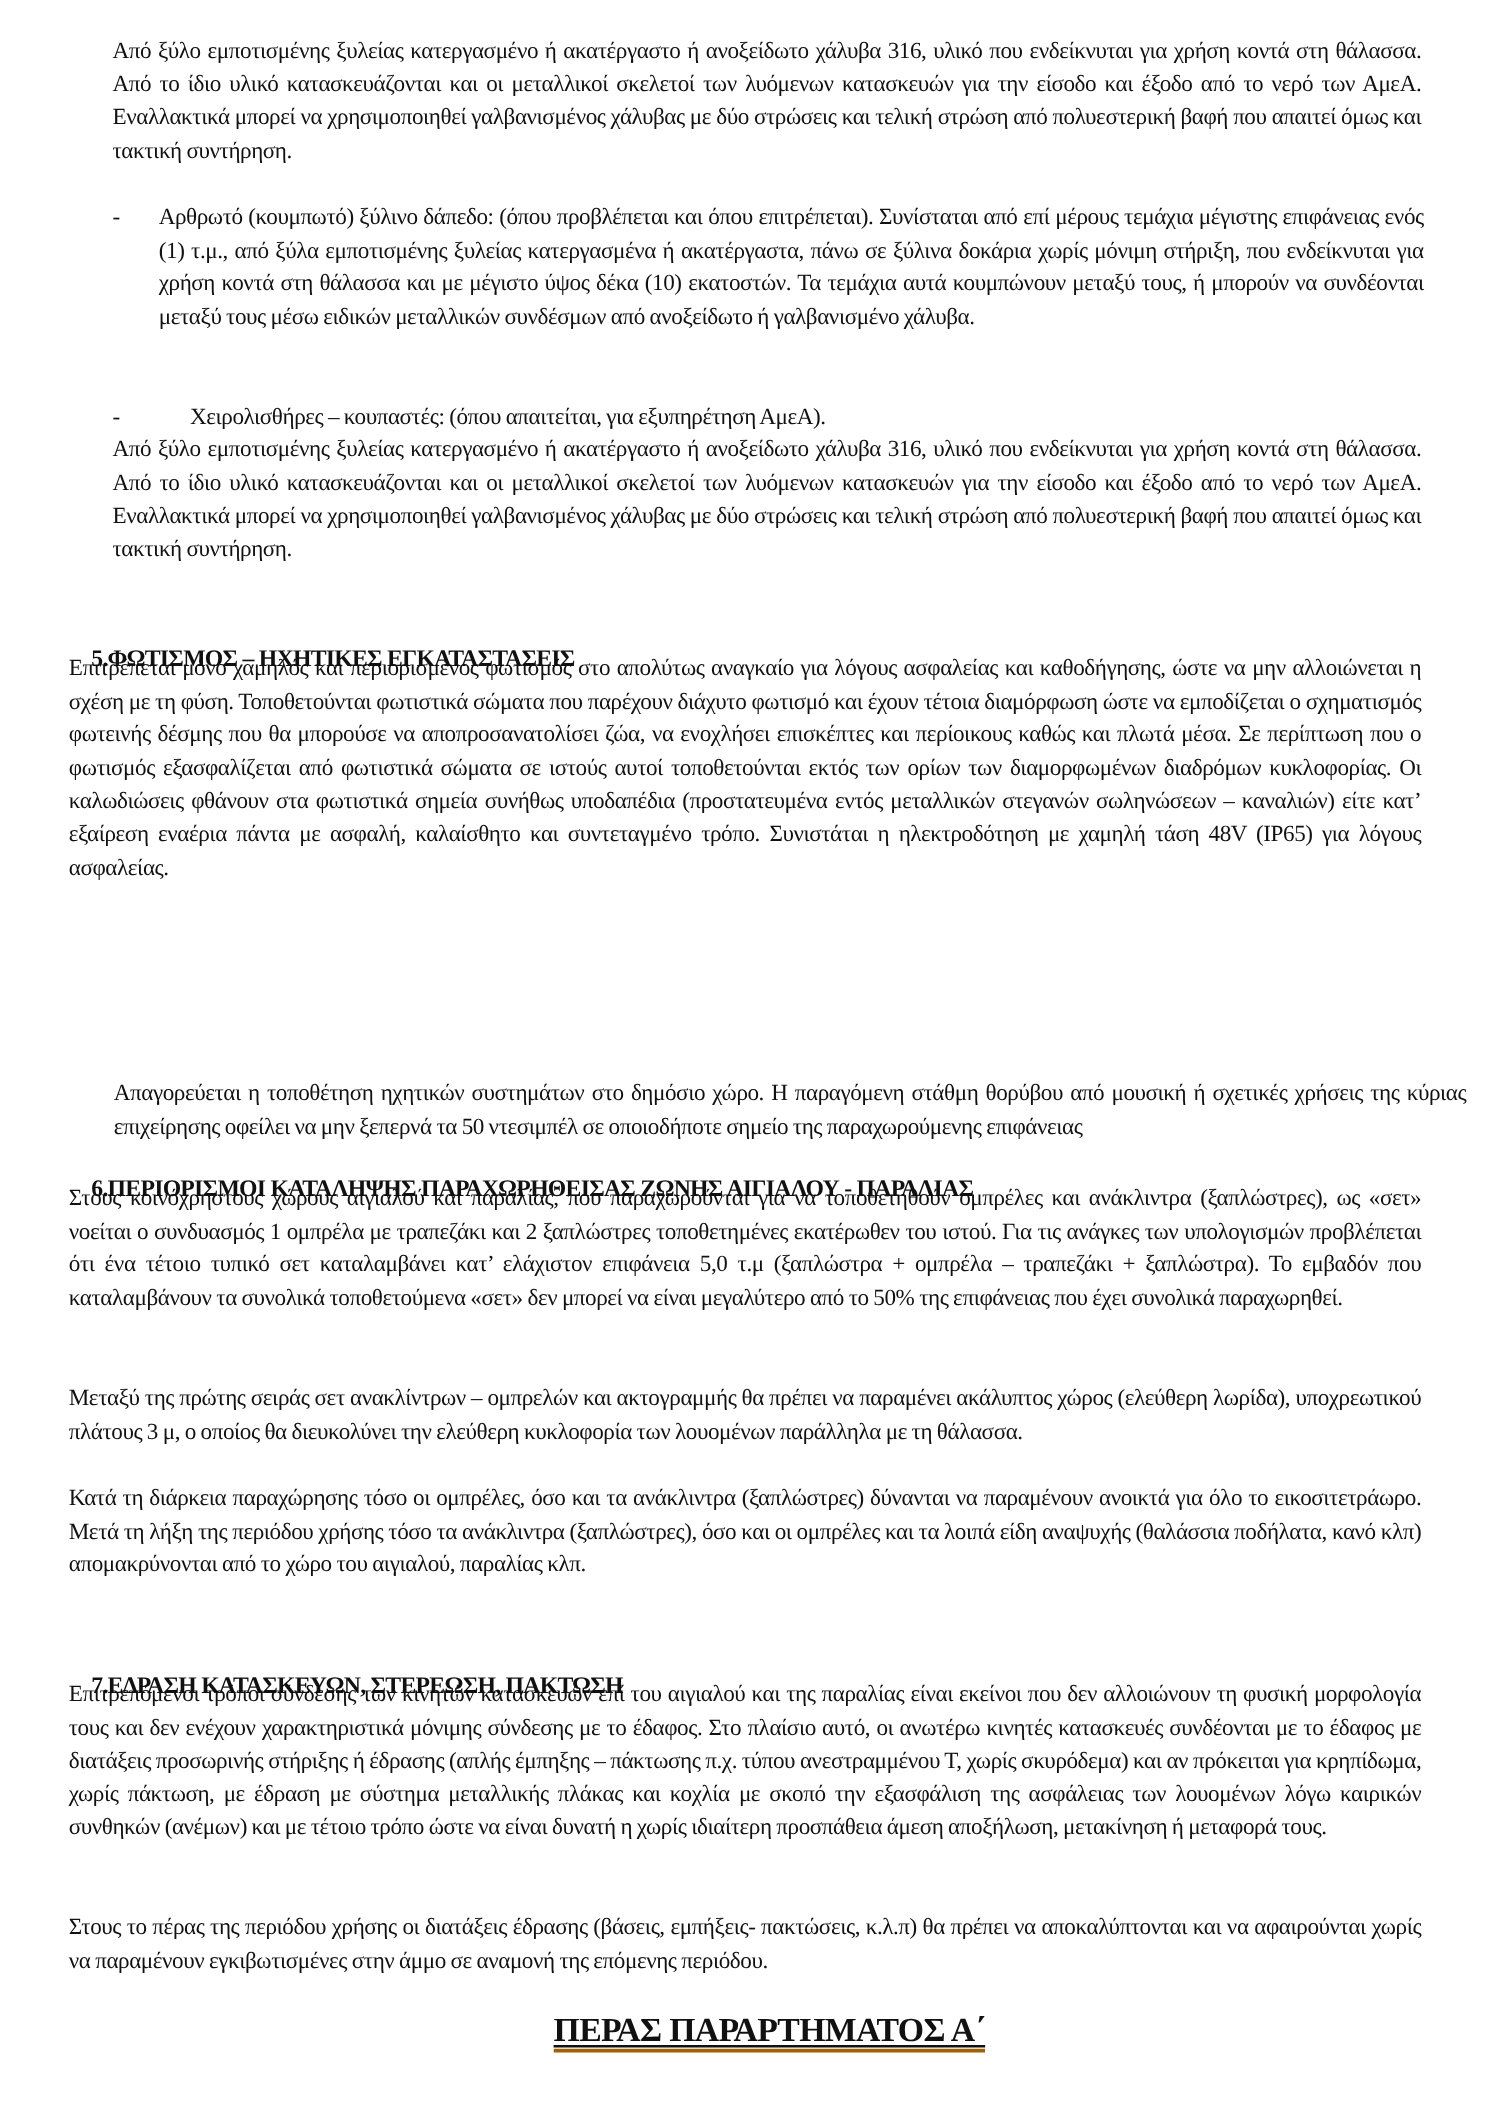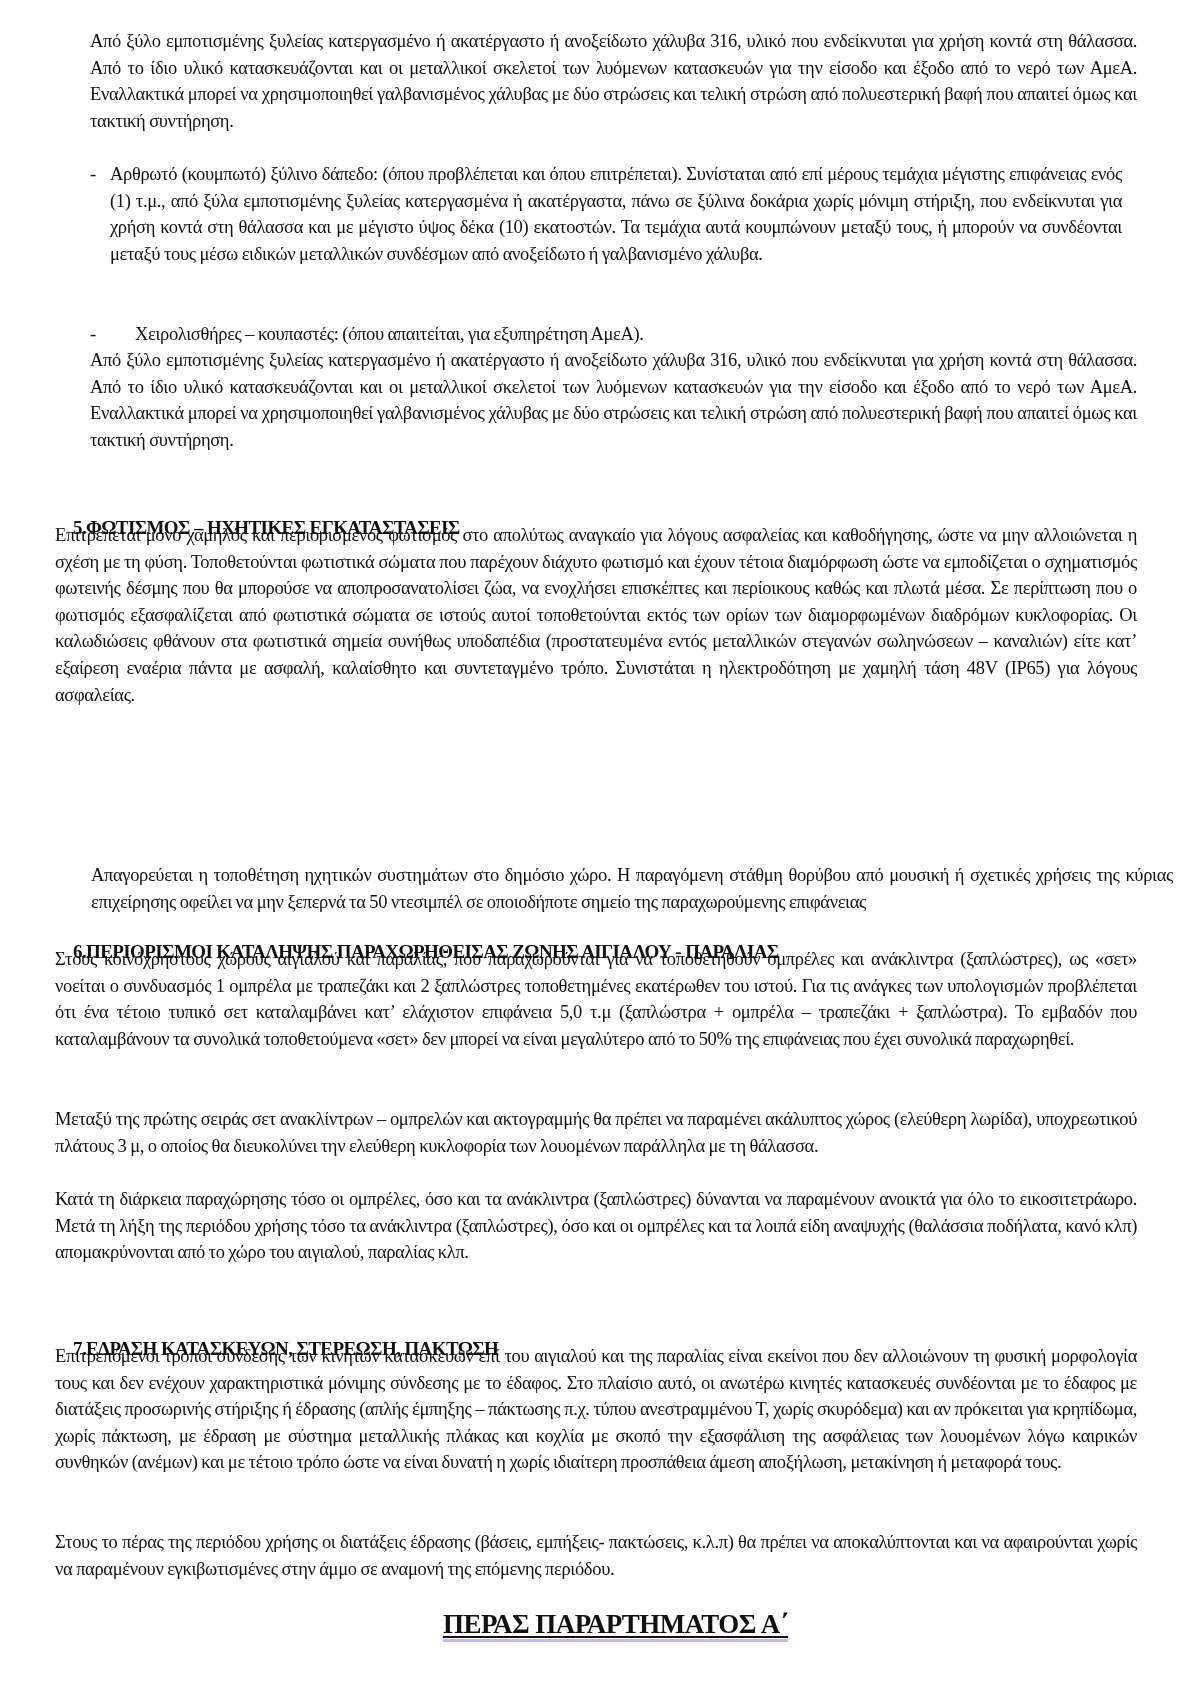--- a/index.html
+++ b/index.html
@@ -16,36 +16,36 @@
     text-align: justify;
     letter-spacing: -0.35px;
     word-spacing: -0.5px;
     margin: 0;
   }
   .indent { left: 90px; width: 1047px; }
   .full { left: 55px; width: 1082px; }
   .bullet-row { position: absolute; left: 90px; width: 1047px; }
   .bullet-dash { position: absolute; left: 0; top: 0; font-size: 18.5px; line-height: 26.6px; }
   .bullet-text {
-    position: absolute; left: 20px; width: 1012px;
+    position: absolute; left: 37px; width: 1012px;
     font-size: 18.5px; line-height: 26.6px; text-align: justify;
     letter-spacing: -0.35px; word-spacing: -0.5px; margin: 0;
   }
   .heading {
     position: absolute; left: 55px;
     font-weight: bold; font-size: 19px; line-height: 26px;
     letter-spacing: -0.6px; margin: 18px;
   }
   .end-title {
     position: absolute; left: 0; width: 1191px; top: 1609px;
     text-align: center; margin: 0;
   }
   .end-title span {
     font-weight: bold; font-size: 27px; letter-spacing: -0.5px;
-    border-bottom: 3px solid #c4b5fd; padding-bottom: 0px;
+    border-bottom: 3px solid #a16207; padding-bottom: 0px;
     text-decoration: underline; text-decoration-thickness: 2px; text-underline-offset: 3px; margin-left: 40px;
   }
 </style>
 </head>
 <body>
 
 <div class="page">
 
   <p class="p indent" style="top:28px;">Από ξύλο εμποτισμένης ξυλείας κατεργασμένο ή ακατέργαστο ή ανοξείδωτο χάλυβα 316, υλικό που ενδείκνυται για χρήση κοντά στη θάλασσα. Από το ίδιο υλικό κατασκευάζονται και οι μεταλλικοί σκελετοί των λυόμενων κατασκευών για την είσοδο και έξοδο από το νερό των ΑμεΑ. Εναλλακτικά μπορεί να χρησιμοποιηθεί γαλβανισμένος χάλυβας με δύο στρώσεις και τελική στρώση από πολυεστερική βαφή που απαιτεί όμως και τακτική συντήρηση.</p>
 

